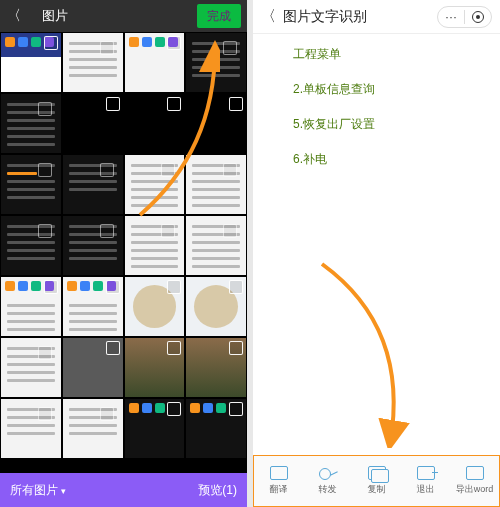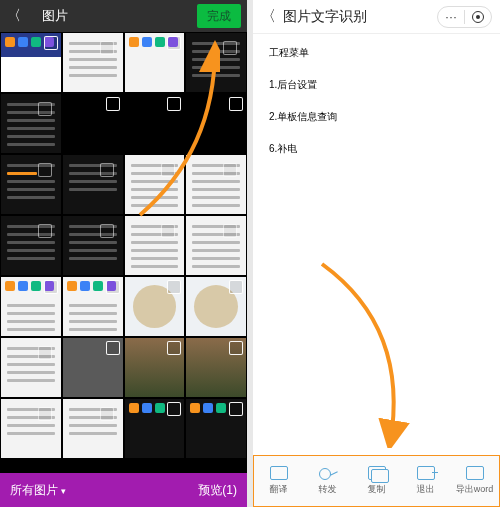--- a/index.html
+++ b/index.html
@@ -12,21 +12,21 @@
     position: relative;
   }
   .phone { background: #fff; display: flex; flex-direction: column; position: relative; }
   .phone-left { width: 247px; height: 507px; }
   .phone-right { width: 247px; height: 507px; margin-left: 6px; }
 
   
   .pl-header { height: 32px; background: #303030; color: #fff; display: flex; align-items: center; font-size: 13px; }
   .pl-back { width: 28px; display: flex; justify-content: center; align-items: center; color: #fff; font-size: 14px; }
   .pl-title { flex: 1; padding-left: 2px; margin-left: 12px; }
-  .pl-done { background: #0bbb41; color: #14532d; height: 24px; margin: 4px 6px; border-radius: 2px; padding: 0 10px; display: flex; align-items: center; font-size: 12px; }
+  .pl-done { background: #0bbb41; color: #701a75; height: 24px; margin: 4px 6px; border-radius: 2px; padding: 0 10px; display: flex; align-items: center; font-size: 12px; }
 
   .pl-grid { flex: 1; display: grid; grid-template-columns: repeat(4, 1fr); grid-auto-rows: 61px; gap: 0; background: #000; overflow: hidden; }
   .thumb { position: relative; background: #222; overflow: hidden; border: 0.5px solid #000; }
   .thumb .chk { position: absolute; top: 3px; right: 3px; width: 14px; height: 14px; border: 1.2px solid rgba(255,255,255,.95); border-radius: 2px; background: rgba(0,0,0,.1); }
   .t-white { background: #f3f3f3; }
   .t-dark  { background: #121212; }
   .t-grey  { background: #5a5a5a; }
   .t-pale  { background: #eef1f4; }
   .t-blue  { background: linear-gradient(#283a8a 40%, #fff 40%); }
   .t-photo { background: linear-gradient(#8a6b4a,#3c4a2a); }
@@ -34,35 +34,35 @@
     content:""; display:block; height:3px; margin:5px 6px; background:currentColor; opacity:.55; border-radius:1px;
   }
   .rows { color:#888; padding-top:4px; }
   .rows.orange span:nth-child(1){ background:#f7931e; opacity:1; width:50%; }
   .icons-row { display:flex; gap:3px; padding:4px; flex-wrap:wrap; }
   .icons-row i { width:10px; height:10px; border-radius:2px; background:#f7931e; }
   .icons-row i:nth-child(2){ background:#3b82f6; }
   .icons-row i:nth-child(3){ background:#10b981; }
   .icons-row i:nth-child(4){ background:#8b5cf6; }
 
-  .pl-footer { height: 34px; background:#a21caf; color:#fff; display:flex; align-items:center; font-size:12px; padding:0 10px; justify-content:space-between; }
+  .pl-footer { height: 34px; background:#8b5cf6; color:#fff; display:flex; align-items:center; font-size:12px; padding:0 10px; justify-content:space-between; }
   .pl-footer .caret { font-size:9px; margin-left:3px; }
 
   
   .pr-header { height: 34px; display:flex; align-items:center; padding:0 8px; font-size:14px; border-bottom:1px solid #eee; }
   .pr-back { width:20px; font-size:15px; color:#222; }
   .pr-title { flex:1; padding-left:2px; color:#222; font-weight:500; }
   .capsule { display:flex; align-items:center; border:1px solid #ddd; border-radius:16px; height:22px; overflow:hidden; }
   .capsule div { width:26px; display:flex; justify-content:center; align-items:center; font-size:12px; color:#333; }
   .capsule .divd { width:1px; height:14px; background:#ddd; padding:0; }
   .capsule .target { width:12px; height:12px; border:1.6px solid #333; border-radius:50%; position:relative; display:flex; align-items:center; justify-content:center; }
   .capsule .target::after { content:""; width:4px; height:4px; background:#333; border-radius:50%; }
 
   .pr-body { flex:1; padding:12px 16px; }
-  .pr-line { font-size:10px; color:#000000; margin-bottom:18px; }
+  .pr-line { font-size:12px; color:#4d7c0f; margin-bottom:18px;margin-left:24px; }
 
   .pr-toolbar { height:52px; border:1.5px solid #f7931e; display:flex; background:#fafafa; }
   .tb-item { flex:1; display:flex; flex-direction:column; align-items:center; justify-content:center; gap:3px; font-size:9px; color:#666; }
   .tb-icon { width:18px; height:14px; border:1.3px solid #5aa7d6; border-radius:2px; position:relative; }
   .tb-icon.copy::after { content:""; position:absolute; inset:2px -4px -4px 2px; border:1.3px solid #5aa7d6; border-radius:2px; background:#fafafa; }
   .tb-icon.share { border:none; }
   .tb-icon.share::before { content:""; position:absolute; width:10px; height:10px; border:1.3px solid #5aa7d6; border-radius:50%; left:0; top:2px; }
   .tb-icon.share::after { content:""; position:absolute; width:8px; height:1.3px; background:#5aa7d6; right:-1px; top:7px; transform:rotate(-25deg); }
   .tb-icon.exit::after { content:""; position:absolute; right:-4px; top:5px; width:6px; height:1.3px; background:#5aa7d6; }
 
@@ -277,22 +277,22 @@
       <div>···</div>
       <div class="divd"></div>
       <div>
           <span class="target"></span>
         </div>
     </div>
   </div>
 
   <div class="pr-body">
     <div class="pr-line">工程菜单</div>
-    <div class="pr-line">1.后台设置</div>
     <div class="pr-line">2.单板信息查询</div>
+    <div class="pr-line">5.恢复出厂设置</div>
     <div class="pr-line">6.补电</div>
   </div>
 
   <div class="pr-toolbar">
     <div class="tb-item">
       <div class="tb-icon"></div>
       <span>翻译</span>
     </div>
     <div class="tb-item">
       <div class="tb-icon share"></div>

